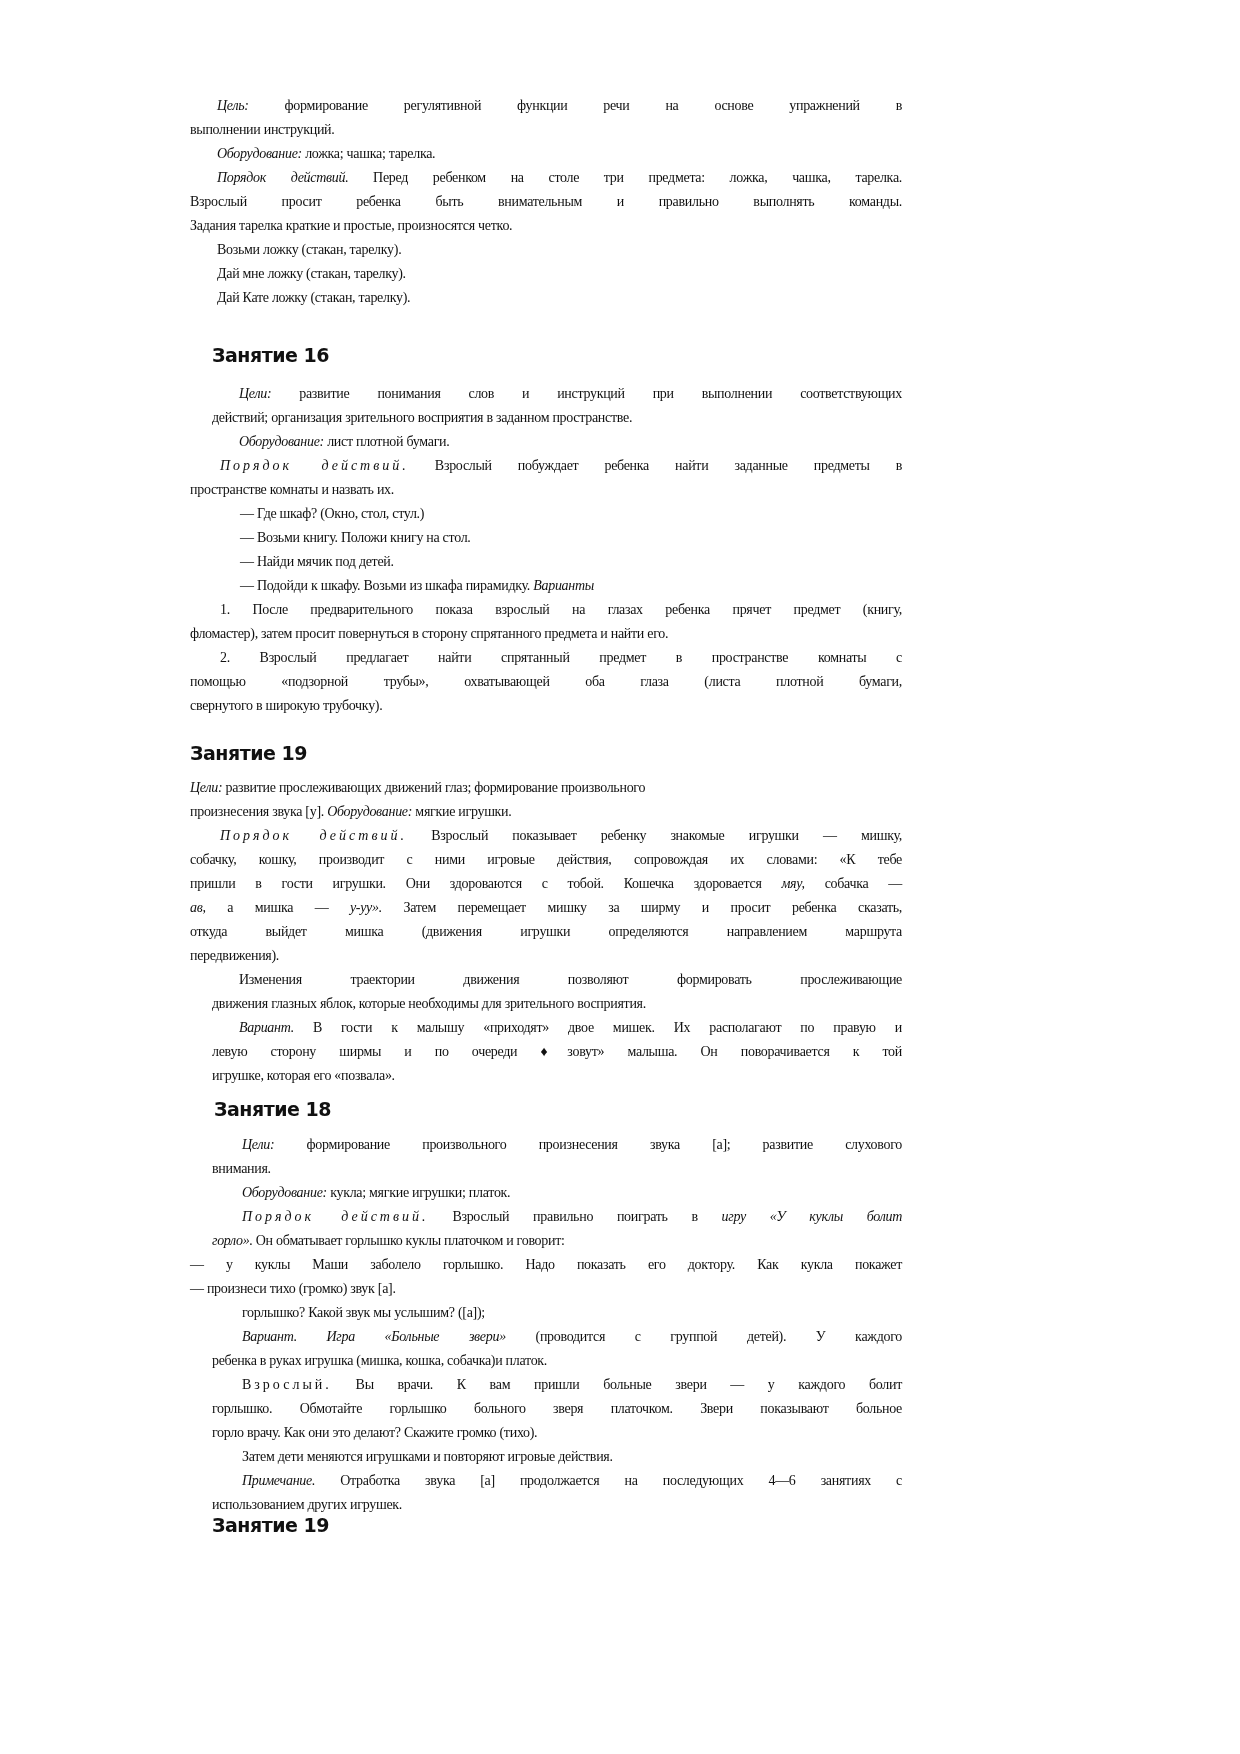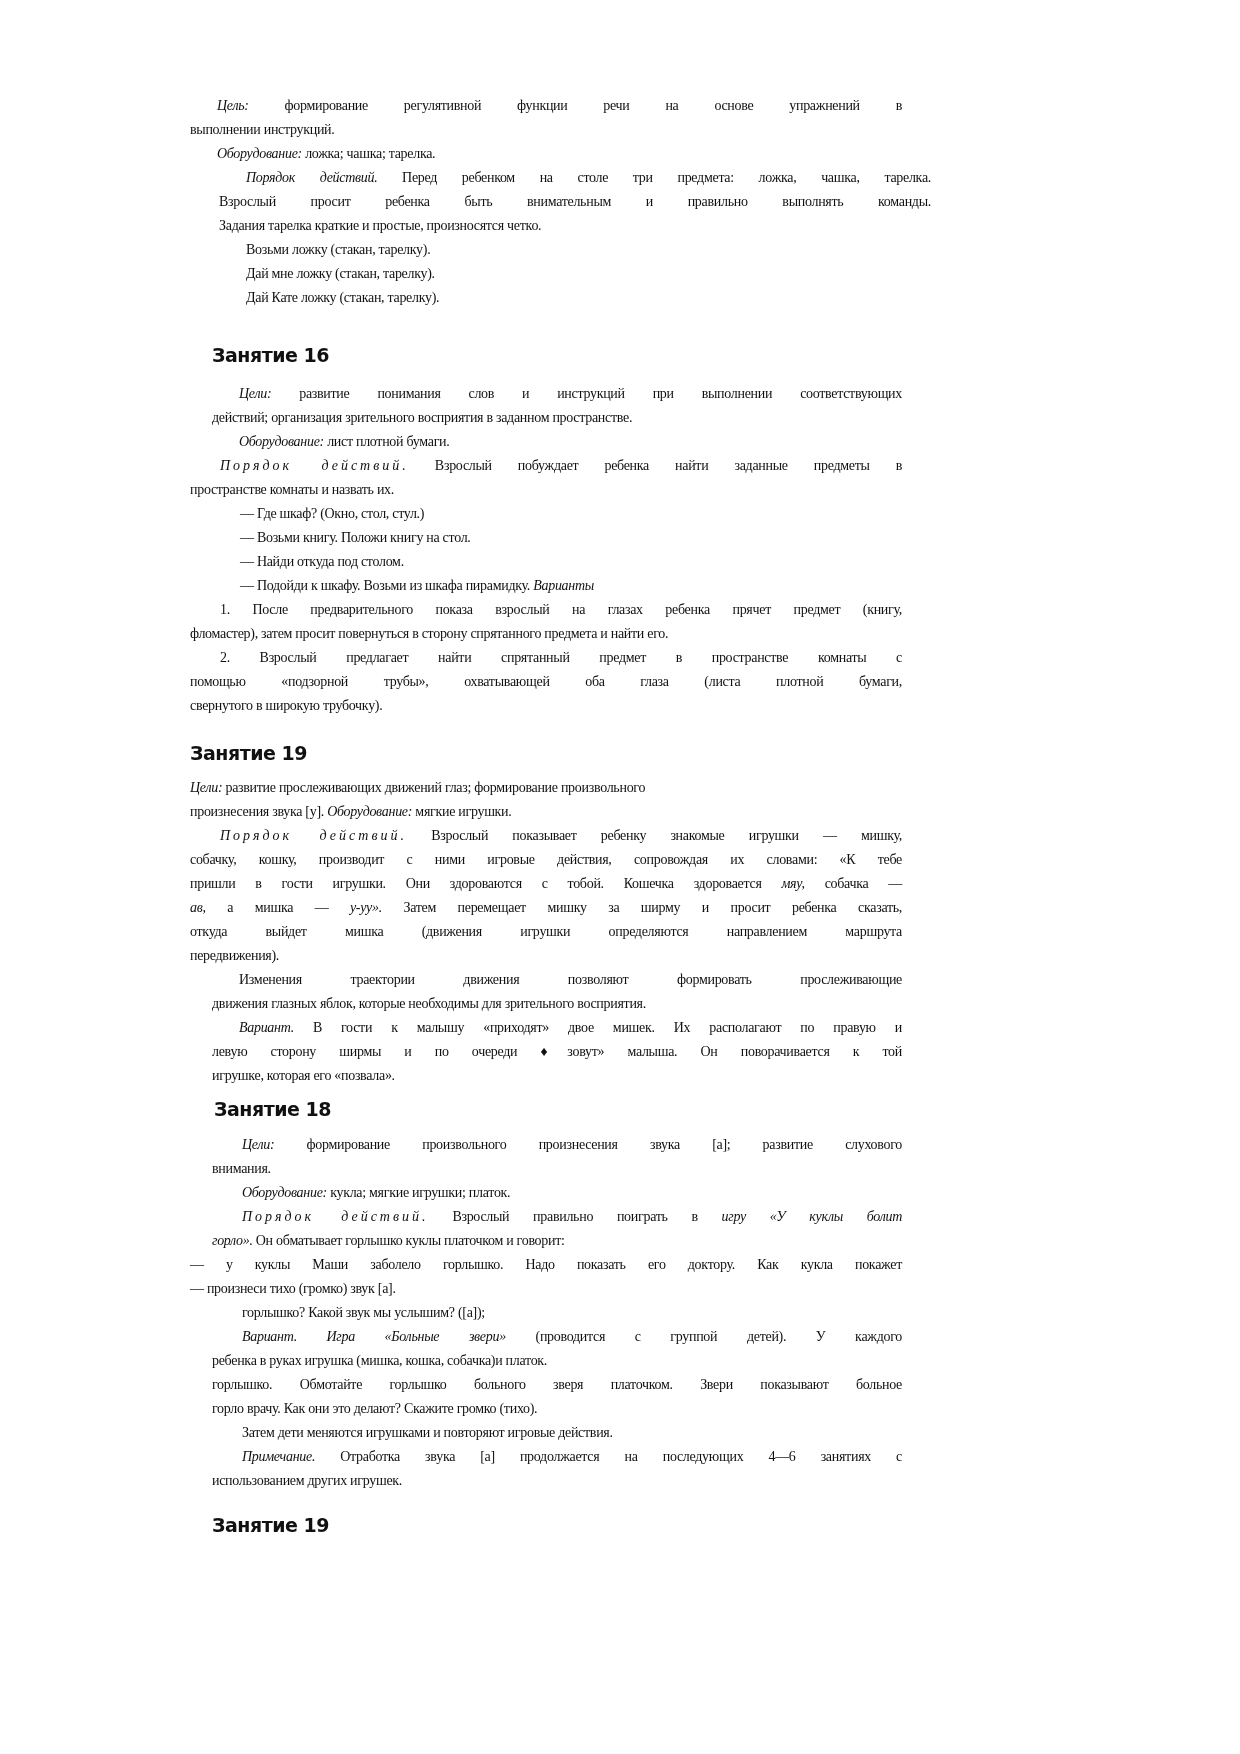--- a/index.html
+++ b/index.html
@@ -14,41 +14,41 @@
   .sp { letter-spacing: 3px; }
 </style>
 </head>
 <body>
 
 <div class="p" style="left:190px; top:94px; width:712px;">
   <span class="jl" style="padding-left:27px;"><i>Цель:</i> <span>формирование регулятивной функции речи на основе упражнений в</span></span>
   <span class="line">выполнении инструкций.</span>
   <span class="line" style="padding-left:27px;"><i>Оборудование:</i> <span>ложка; чашка; тарелка.</span></span>
 </div>
-<div class="p" style="left:190px; top:166px; width:712px;margin-left:29px;">
+<div class="p" style="left:190px; top:166px; width:712px;">
   <span class="jl" style="padding-left:27px;"><i>Порядок действий.</i> <span>Перед ребенком на столе три предмета: ложка, чашка, тарелка.</span></span>
   <span class="jl">Взрослый просит ребенка быть внимательным и правильно выполнять команды.</span>
   <span class="line">Задания тарелка краткие и простые, произносятся четко.</span>
   <span class="line" style="padding-left:27px;">Возьми ложку (стакан, тарелку).</span>
   <span class="line" style="padding-left:27px;">Дай мне ложку (стакан, тарелку).</span>
   <span class="line" style="padding-left:27px;">Дай Кате ложку (стакан, тарелку).</span>
 </div>
 
 <div class="h" style="left:212px; top:344px;">Занятие 16</div>
 <div class="p" style="left:212px; top:382px; width:690px;">
   <span class="jl" style="padding-left:27px;"><i>Цели:</i> <span>развитие понимания слов и инструкций при выполнении соответствующих</span></span>
   <span class="line">действий; организация зрительного восприятия в заданном пространстве.</span>
   <span class="line" style="padding-left:27px;"><i>Оборудование:</i> <span>лист плотной бумаги.</span></span>
 </div>
 <div class="p" style="left:190px; top:454px; width:712px;">
   <span class="jl" style="padding-left:30px;"><i class="sp">Порядок действий.</i> <span>Взрослый побуждает ребенка найти заданные предметы в</span></span>
   <span class="line">пространстве комнаты и назвать их.</span>
   <span class="line" style="padding-left:50px;">—  Где шкаф? (Окно, стол, стул.)</span>
   <span class="line" style="padding-left:50px;">—  Возьми книгу. Положи книгу на стол.</span>
-  <span class="line" style="padding-left:50px;">—  Найди откуда под столом.</span>
+  <span class="line" style="padding-left:50px;">—  Найди мячик под детей.</span>
   <span class="line" style="padding-left:50px;"><span>—  Подойди к шкафу. Возьми из шкафа пирамидку.</span> <i>Варианты</i></span>
   <span class="jl" style="padding-left:30px;">1.  После предварительного показа взрослый на глазах ребенка прячет предмет (книгу,</span>
   <span class="line">фломастер), затем просит повернуться в сторону спрятанного предмета и найти его.</span>
   <span class="jl" style="padding-left:30px;">2. Взрослый предлагает найти спрятанный предмет в пространстве комнаты с</span>
   <span class="jl">помощью «подзорной трубы», охватывающей оба глаза (листа плотной бумаги,</span>
   <span class="line">свернутого в широкую трубочку).</span>
 </div>
 
 <div class="h" style="left:190px; top:742px;">Занятие 19</div>
 <div class="p" style="left:190px; top:776px; width:712px;">
@@ -74,20 +74,21 @@
   <span class="jl" style="padding-left:52px;"><i>Цели:</i> <span>формирование произвольного произнесения звука [а]; развитие слухового</span></span>
   <span class="line" style="padding-left:22px;">внимания.</span>
   <span class="line" style="padding-left:52px;"><i>Оборудование:</i> <span>кукла; мягкие игрушки; платок.</span></span>
   <span class="jl" style="padding-left:52px;"><i class="sp">Порядок действий.</i> <span>Взрослый правильно поиграть в</span> <i>игру «У куклы болит</i></span>
   <span class="line" style="padding-left:22px;"><i>горло».</i> <span>Он обматывает горлышко куклы платочком и говорит:</span></span>
   <span class="jl">— у куклы Маши заболело горлышко. Надо показать его доктору. Как кукла покажет</span>
   <span class="line">— произнеси тихо (громко) звук [а].</span>
   <span class="line" style="padding-left:52px;">горлышко? Какой звук мы услышим? ([а]);</span>
   <span class="jl" style="padding-left:52px;"><i>Вариант. Игра «Больные звери»</i> <span>(проводится с группой детей). У каждого</span></span>
   <span class="line" style="padding-left:22px;">ребенка в руках игрушка (мишка, кошка, собачка)и платок.</span>
+  <span class="jl" style="padding-left:52px;"><span class="sp">Взрослый.</span> <span>Вы врачи. К вам пришли больные звери — у каждого болит</span></span>
   <span class="jl" style="padding-left:22px;">горлышко. Обмотайте горлышко больного зверя платочком. Звери показывают больное</span>
   <span class="line" style="padding-left:22px;">горло врачу. Как они это делают? Скажите громко (тихо).</span>
   <span class="line" style="padding-left:52px;">Затем дети меняются игрушками и повторяют игровые действия.</span>
   <span class="jl" style="padding-left:52px;"><i>Примечание.</i> <span>Отработка звука [а] продолжается на последующих 4—6 занятиях с</span></span>
   <span class="line" style="padding-left:22px;">использованием других игрушек.</span>
 </div>
 
 <div class="h" style="left:212px; top:1514px;">Занятие 19</div>
 
 </body></html>

